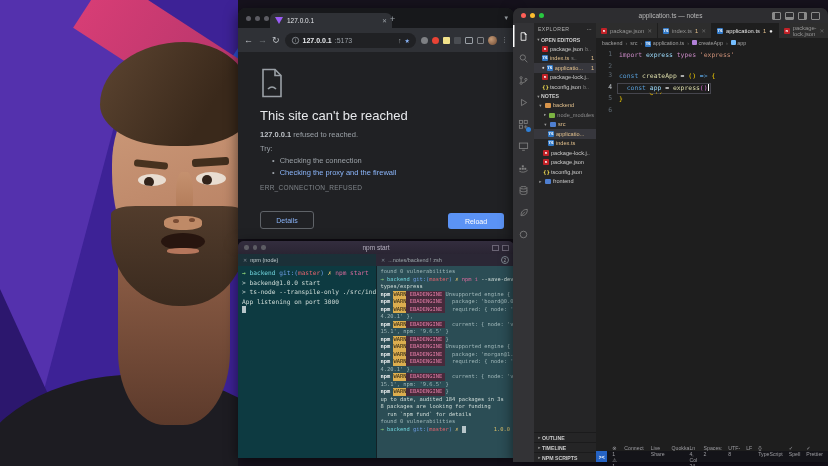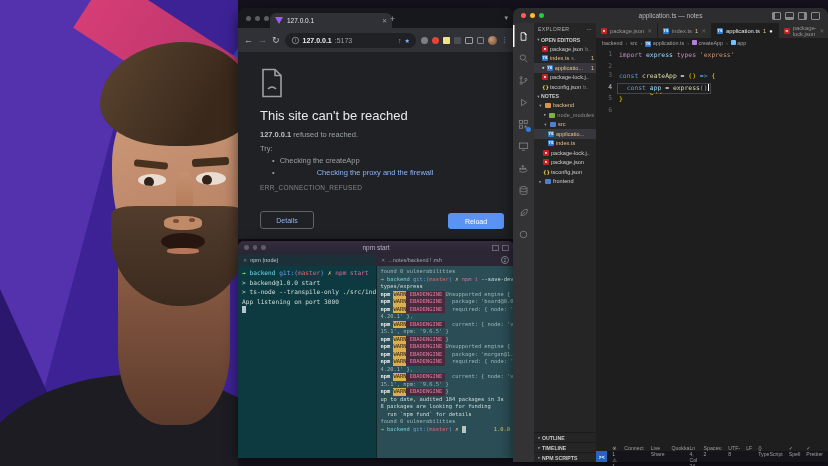--- a/index.html
+++ b/index.html
@@ -71,21 +71,21 @@
   .avatar{width:9px;height:9px;border-radius:50%;background:radial-gradient(circle at 35% 35%,#c59a76,#6e4a33);}
   .kebab{color:#9aa0a6;font-size:7px;}
   .b-content{position:relative;height:187px;color:#9aa0a6;}
   .sadfile{position:absolute;left:22px;top:16px;}
   .b-h1{position:absolute;left:22px;top:56px;color:#e8eaed;font-size:13px;}
   .b-msg{position:absolute;left:22px;top:78px;font-size:7.5px;}
   .b-msg b{color:#bdc1c6;}
   .b-try{position:absolute;left:22px;top:92px;font-size:7.5px;}
   .b-ul{position:absolute;left:34px;top:103px;font-size:7.5px;line-height:12px;}
   .b-ul .li{display:flex;gap:5px;}
-  .b-ul .li:nth-child(2) .sg{color:#8ab4f8;margin-left:37px;}
+  .b-ul .li:nth-child(2) .sg{color:#8ab4f8;}
   .b-code{position:absolute;left:22px;top:132px;font-size:6.5px;color:#80868b;letter-spacing:.3px;}
   .btn-details{position:absolute;left:22px;bottom:10px;width:52px;height:16px;border:1px solid #5f6368;
                border-radius:3px;color:#8ab4f8;font-size:7px;display:flex;align-items:center;justify-content:center;}
   .btn-reload{position:absolute;right:10px;bottom:10px;width:56px;height:16px;background:#5b93f5;
               border-radius:3px;color:#fff;font-size:7px;display:flex;align-items:center;justify-content:center;}
   
   #terminal{left:238px;top:241px;width:276px;height:217px;background:#2a2531;border-radius:6px 6px 0 0;overflow:hidden;}
   .t-title{position:relative;height:13px;background:linear-gradient(#332d3e,#2a2533);display:flex;
            align-items:center;justify-content:center;color:#b6b0c0;font-size:6.5px;}
   .t-title .lights{position:absolute;left:6px;}
@@ -249,21 +249,21 @@
         <path d="M3 1.5h12l6 6v21H3z" fill="none" stroke="#9aa0a6" stroke-width="1.6"></path>
         <path d="M15 1.5v6h6" fill="none" stroke="#9aa0a6" stroke-width="1.6"></path>
         <path d="M8 21q4-4 8 0" fill="none" stroke="#9aa0a6" stroke-width="1.6"></path>
       </svg>
       <div class="b-h1">This site can't be reached</div>
       <div class="b-msg"><b>127.0.0.1</b><span> refused to reached.</span></div>
       <div class="b-try">Try:</div>
       <div class="b-ul" id="suggestions">
           <div class="li">
             <span>•</span>
-            <span class="sg">Checking the createApp</span>
+            <span class="sg">Checking the connection</span>
           </div>
           <div class="li">
             <span>•</span>
             <span class="sg">Checking the proxy and the firewall</span>
           </div>
         </div>
       <div class="b-code">ERR_CONNECTION_REFUSED</div>
       <div class="btn-details">Details</div>
       <div class="btn-reload">Reload</div>
     </div>

